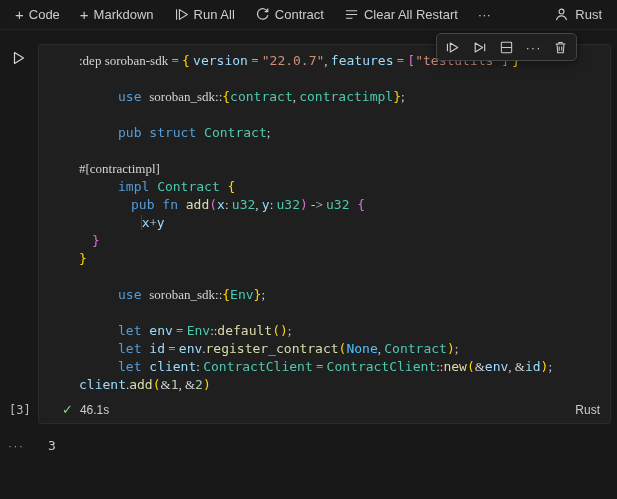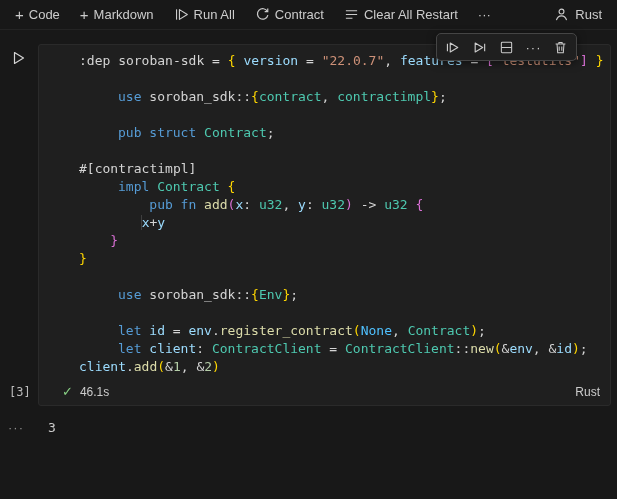--- a/index.html
+++ b/index.html
@@ -29,21 +29,21 @@
   
   .cell-row{display:flex;margin:14px 6px 0 0;}
   .gutter{width:38px;display:flex;flex-direction:column;justify-content:space-between;align-items:flex-start;padding:5px 0 7px 9px;}
   .run-btn{width:18px;height:18px;cursor:pointer;display:flex;align-items:center;justify-content:center;color:#d4d4d4;}
   .exec-count{font-family:"DejaVu Sans Mono",monospace;font-size:12px;color:#bdbdbd;}
   .cell{flex:1;background:var(--cellbg);border:1px solid #2a2a2a;border-radius:3px;min-width:0;}
   .code{padding:7px 6px 5px 40px;font-family:"DejaVu Sans Mono",monospace;font-size:13px;line-height:18px;color:var(--pl);cursor:text;}
   .code-line{white-space:pre;height:18px;}
   .tok-kw{color:var(--kw);margin-left:39px;} .tok-type{color:var(--type);text-align:right;} .tok-fn{color:var(--fn);}
   .tok-var{color:var(--var);} .tok-str{color:var(--str);} .tok-num{color:var(--num);}
-  .tok-pl{color:var(--pl);} .tok-b1{color:var(--b1);} .tok-b2{color:var(--b2);}
+  .tok-pl{color:var(--pl);font-family:Liberation Serif, serif;} .tok-b1{color:var(--b1);} .tok-b2{color:var(--b2);}
   .tok-enum{color:var(--enum);}
   .tok-guide{box-shadow:inset -1px 0 0 #3f3f3f;}
 
   .cell-footer{display:flex;align-items:center;gap:7px;padding:3px 10px 6px 23px;font-size:12px;color:#cccccc;}
   .check{color:var(--ok);font-size:13px;}
   .footer-lang{margin-left:auto;cursor:pointer;}
 
   
   .output-row{display:flex;align-items:center;margin-top:12px;}
   .output-gutter{width:38px;padding-left:8px;}
@@ -162,20 +162,21 @@
           <div class="code-line">&nbsp;</div>
           <div class="code-line"><span class="tok-pl">#[contractimpl]</span></div>
           <div class="code-line"><span class="tok-kw">impl </span><span class="tok-type">Contract </span><span class="tok-b1">{</span></div>
           <div class="code-line"><span class="tok-pl">    </span><span class="tok-kw">pub fn </span><span class="tok-fn">add</span><span class="tok-b2">(</span><span class="tok-var">x</span><span class="tok-pl">: </span><span class="tok-type">u32</span><span class="tok-pl">, </span><span class="tok-var">y</span><span class="tok-pl">: </span><span class="tok-type">u32</span><span class="tok-b2">)</span><span class="tok-pl"> -&gt; </span><span class="tok-type">u32 </span><span class="tok-b2">{</span></div>
           <div class="code-line"><span class="tok-guide">        </span><span class="tok-var">x</span><span class="tok-pl">+</span><span class="tok-var">y</span></div>
           <div class="code-line"><span class="tok-pl">    </span><span class="tok-b2">}</span></div>
           <div class="code-line"><span class="tok-b1">}</span></div>
           <div class="code-line">&nbsp;</div>
           <div class="code-line"><span class="tok-kw">use </span><span class="tok-pl">soroban_sdk::</span><span class="tok-b1">{</span><span class="tok-type">Env</span><span class="tok-b1">}</span><span class="tok-pl">;</span></div>
           <div class="code-line">&nbsp;</div>
+          <div class="code-line"><span class="tok-kw">let </span><span class="tok-var">env</span><span class="tok-pl"> = </span><span class="tok-type">Env</span><span class="tok-pl">::</span><span class="tok-fn">default</span><span class="tok-b1">()</span><span class="tok-pl">;</span></div>
           <div class="code-line"><span class="tok-kw">let </span><span class="tok-var">id</span><span class="tok-pl"> = </span><span class="tok-var">env</span><span class="tok-pl">.</span><span class="tok-fn">register_contract</span><span class="tok-b1">(</span><span class="tok-enum">None</span><span class="tok-pl">, </span><span class="tok-type">Contract</span><span class="tok-b1">)</span><span class="tok-pl">;</span></div>
           <div class="code-line"><span class="tok-kw">let </span><span class="tok-var">client</span><span class="tok-pl">: </span><span class="tok-type">ContractClient</span><span class="tok-pl"> = </span><span class="tok-type">ContractClient</span><span class="tok-pl">::</span><span class="tok-fn">new</span><span class="tok-b1">(</span><span class="tok-pl">&amp;</span><span class="tok-var">env</span><span class="tok-pl">, </span><span class="tok-pl">&amp;</span><span class="tok-var">id</span><span class="tok-b1">)</span><span class="tok-pl">;</span></div>
           <div class="code-line"><span class="tok-var">client</span><span class="tok-pl">.</span><span class="tok-fn">add</span><span class="tok-b1">(</span><span class="tok-pl">&amp;</span><span class="tok-num">1</span><span class="tok-pl">, </span><span class="tok-pl">&amp;</span><span class="tok-num">2</span><span class="tok-b1">)</span></div>
         </div>
     </div>
     <div class="cell-footer">
       <span class="check">✓</span>
       <span>46.1s</span>
       <span class="footer-lang">Rust</span>
     </div>

